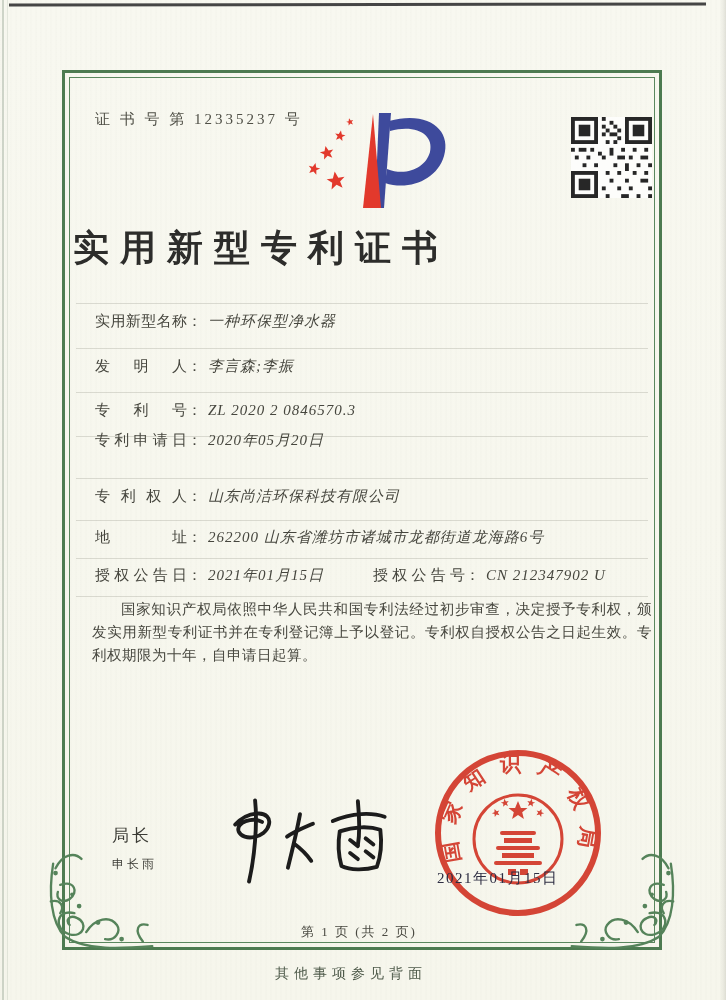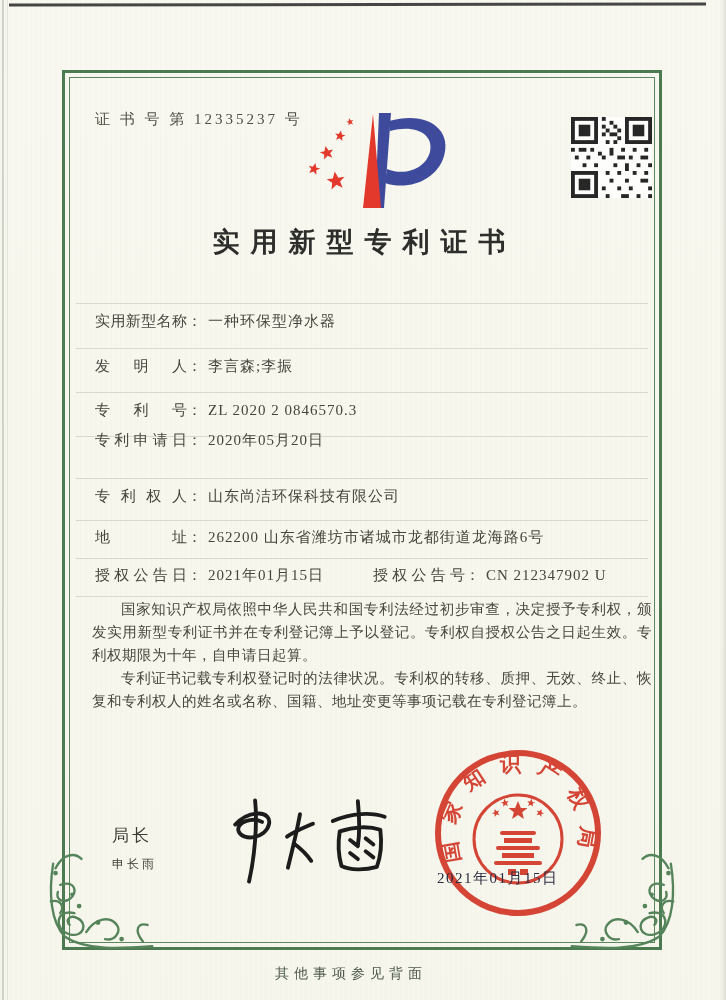--- a/index.html
+++ b/index.html
@@ -20,29 +20,29 @@
   .scan-left{position:absolute;left:2px;top:0;bottom:0;width:2px;background:rgba(110,130,110,.30);}
   .scan-left2{position:absolute;left:7px;top:0;bottom:0;width:1px;background:rgba(110,130,110,.15);}
   .scan-right{position:absolute;right:0;top:0;bottom:0;width:6px;background:linear-gradient(90deg,transparent,rgba(120,120,110,.18));}
   
   .frame{position:absolute;left:62px;top:70px;width:594px;height:874px;border:3px solid #4d7b51;}
   .frame::after{content:'';position:absolute;inset:4px;border:1px solid #5a875e;}
   
   .cert-no{position:absolute;left:95px;top:110px;font-size:15px;letter-spacing:3px;color:#4f4f46;}
   .logo{position:absolute;left:288px;top:108px;}
   .qr{position:absolute;left:571px;top:117px;background:#fdfdfb;}
-  .title{position:absolute;left:62px;top:224px;width:594px;margin:0;text-align:center;
-    font-size:27px;font-weight:bold;letter-spacing:11px;text-indent:11px;color:#2d2d2b;}
+  .title{position:absolute;left:62px;top:224px;width:594px;margin:0;
+    font-size:36px;font-weight:bold;letter-spacing:11px;text-indent:11px;color:#2d2d2b;}
   
   .hairline{position:absolute;left:76px;width:572px;height:1px;background:rgba(115,115,98,.22);}
   
   .frow{position:absolute;left:95px;font-size:15px;color:#46463e;white-space:nowrap;}
   .flabel{display:inline-block;width:92px;text-align:justify;text-align-last:justify;vertical-align:top;}
   .fcolon{display:inline;}
-  .fvalue{display:inline;margin-left:6px;letter-spacing:1px;}
+  .fvalue{display:inline;margin-left:6px;letter-spacing:1px;font-style:italic;}
   .grant-right{position:absolute;left:278px;top:0;}
   
   .paras{position:absolute;left:92px;top:598px;width:560px;font-size:14.5px;line-height:23px;color:#47473f;text-align:justify;}
   .paras p{margin:0;text-indent:2em;letter-spacing:.5px;}
   
   .sig-title{position:absolute;left:112px;top:824px;font-size:17px;letter-spacing:3px;color:#3c3c36;}
   .sig-name{position:absolute;left:112px;top:856px;font-size:12px;letter-spacing:3px;color:#3c3c36;}
   .signature{position:absolute;left:205px;top:790px;}
   
   .seal{position:absolute;left:432px;top:747px;opacity:.93;}
@@ -224,21 +224,20 @@
   <div class="frow" style="top:528px">
     <span class="flabel">地址</span><span class="fcolon">：</span><span class="fvalue">262200 山东省潍坊市诸城市龙都街道龙海路6号</span>
   </div>
   <div class="frow" style="top:566px;width:560px">
     <span><span class="flabel">授权公告日</span><span class="fcolon">：</span><span class="fvalue">2021年01月15日</span></span>
     <span class="grant-right"><span class="flabel">授权公告号</span><span class="fcolon">：</span><span class="fvalue">CN 212347902 U</span></span>
   </div>
 
   <div class="paras">
     <p>国家知识产权局依照中华人民共和国专利法经过初步审查，决定授予专利权，颁发实用新型专利证书并在专利登记簿上予以登记。专利权自授权公告之日起生效。专利权期限为十年，自申请日起算。</p>
-    <p>专利证书记载专利权登记时的法律状况。专利权的转移、质押、无效、终止、恢复和专利权人的姓名或名称、国籍、地址变更等事项记载在专利登记簿上。</p>
   </div>
 
   <div class="sig-title">局长</div>
   <div class="sig-name">申长雨</div>
 
   <svg class="signature" width="190" height="95" viewBox="0 0 220 110">
     <g stroke="#1c1c1c" stroke-width="4.5" fill="none" stroke-linecap="round" stroke-linejoin="round">
       <path d="M35,40 C52,22 78,24 74,40 C70,56 44,60 39,48 C35,37 56,31 66,37"></path>
       <path d="M58,12 C61,40 57,80 51,106"></path>
       <path d="M110,28 C106,50 101,70 96,90"></path>
@@ -272,15 +271,16 @@
       <rect x="72" y="91" width="28" height="5"></rect>
       <rect x="64" y="99" width="44" height="4" rx="2"></rect>
       <rect x="70" y="106" width="32" height="5"></rect>
       <rect x="62" y="114" width="48" height="4" rx="2"></rect>
       <rect x="76" y="122" width="8" height="6"></rect>
         <rect x="88" y="122" width="8" height="6"></rect>
     </g>
   </svg>
   <div class="seal-date">2021年01月15日</div>
 
+  <div class="page-info">第 1 页 (共 2 页)</div>
   <div class="back-note">其他事项参见背面</div>
 
 </div>
 
 </body></html>

